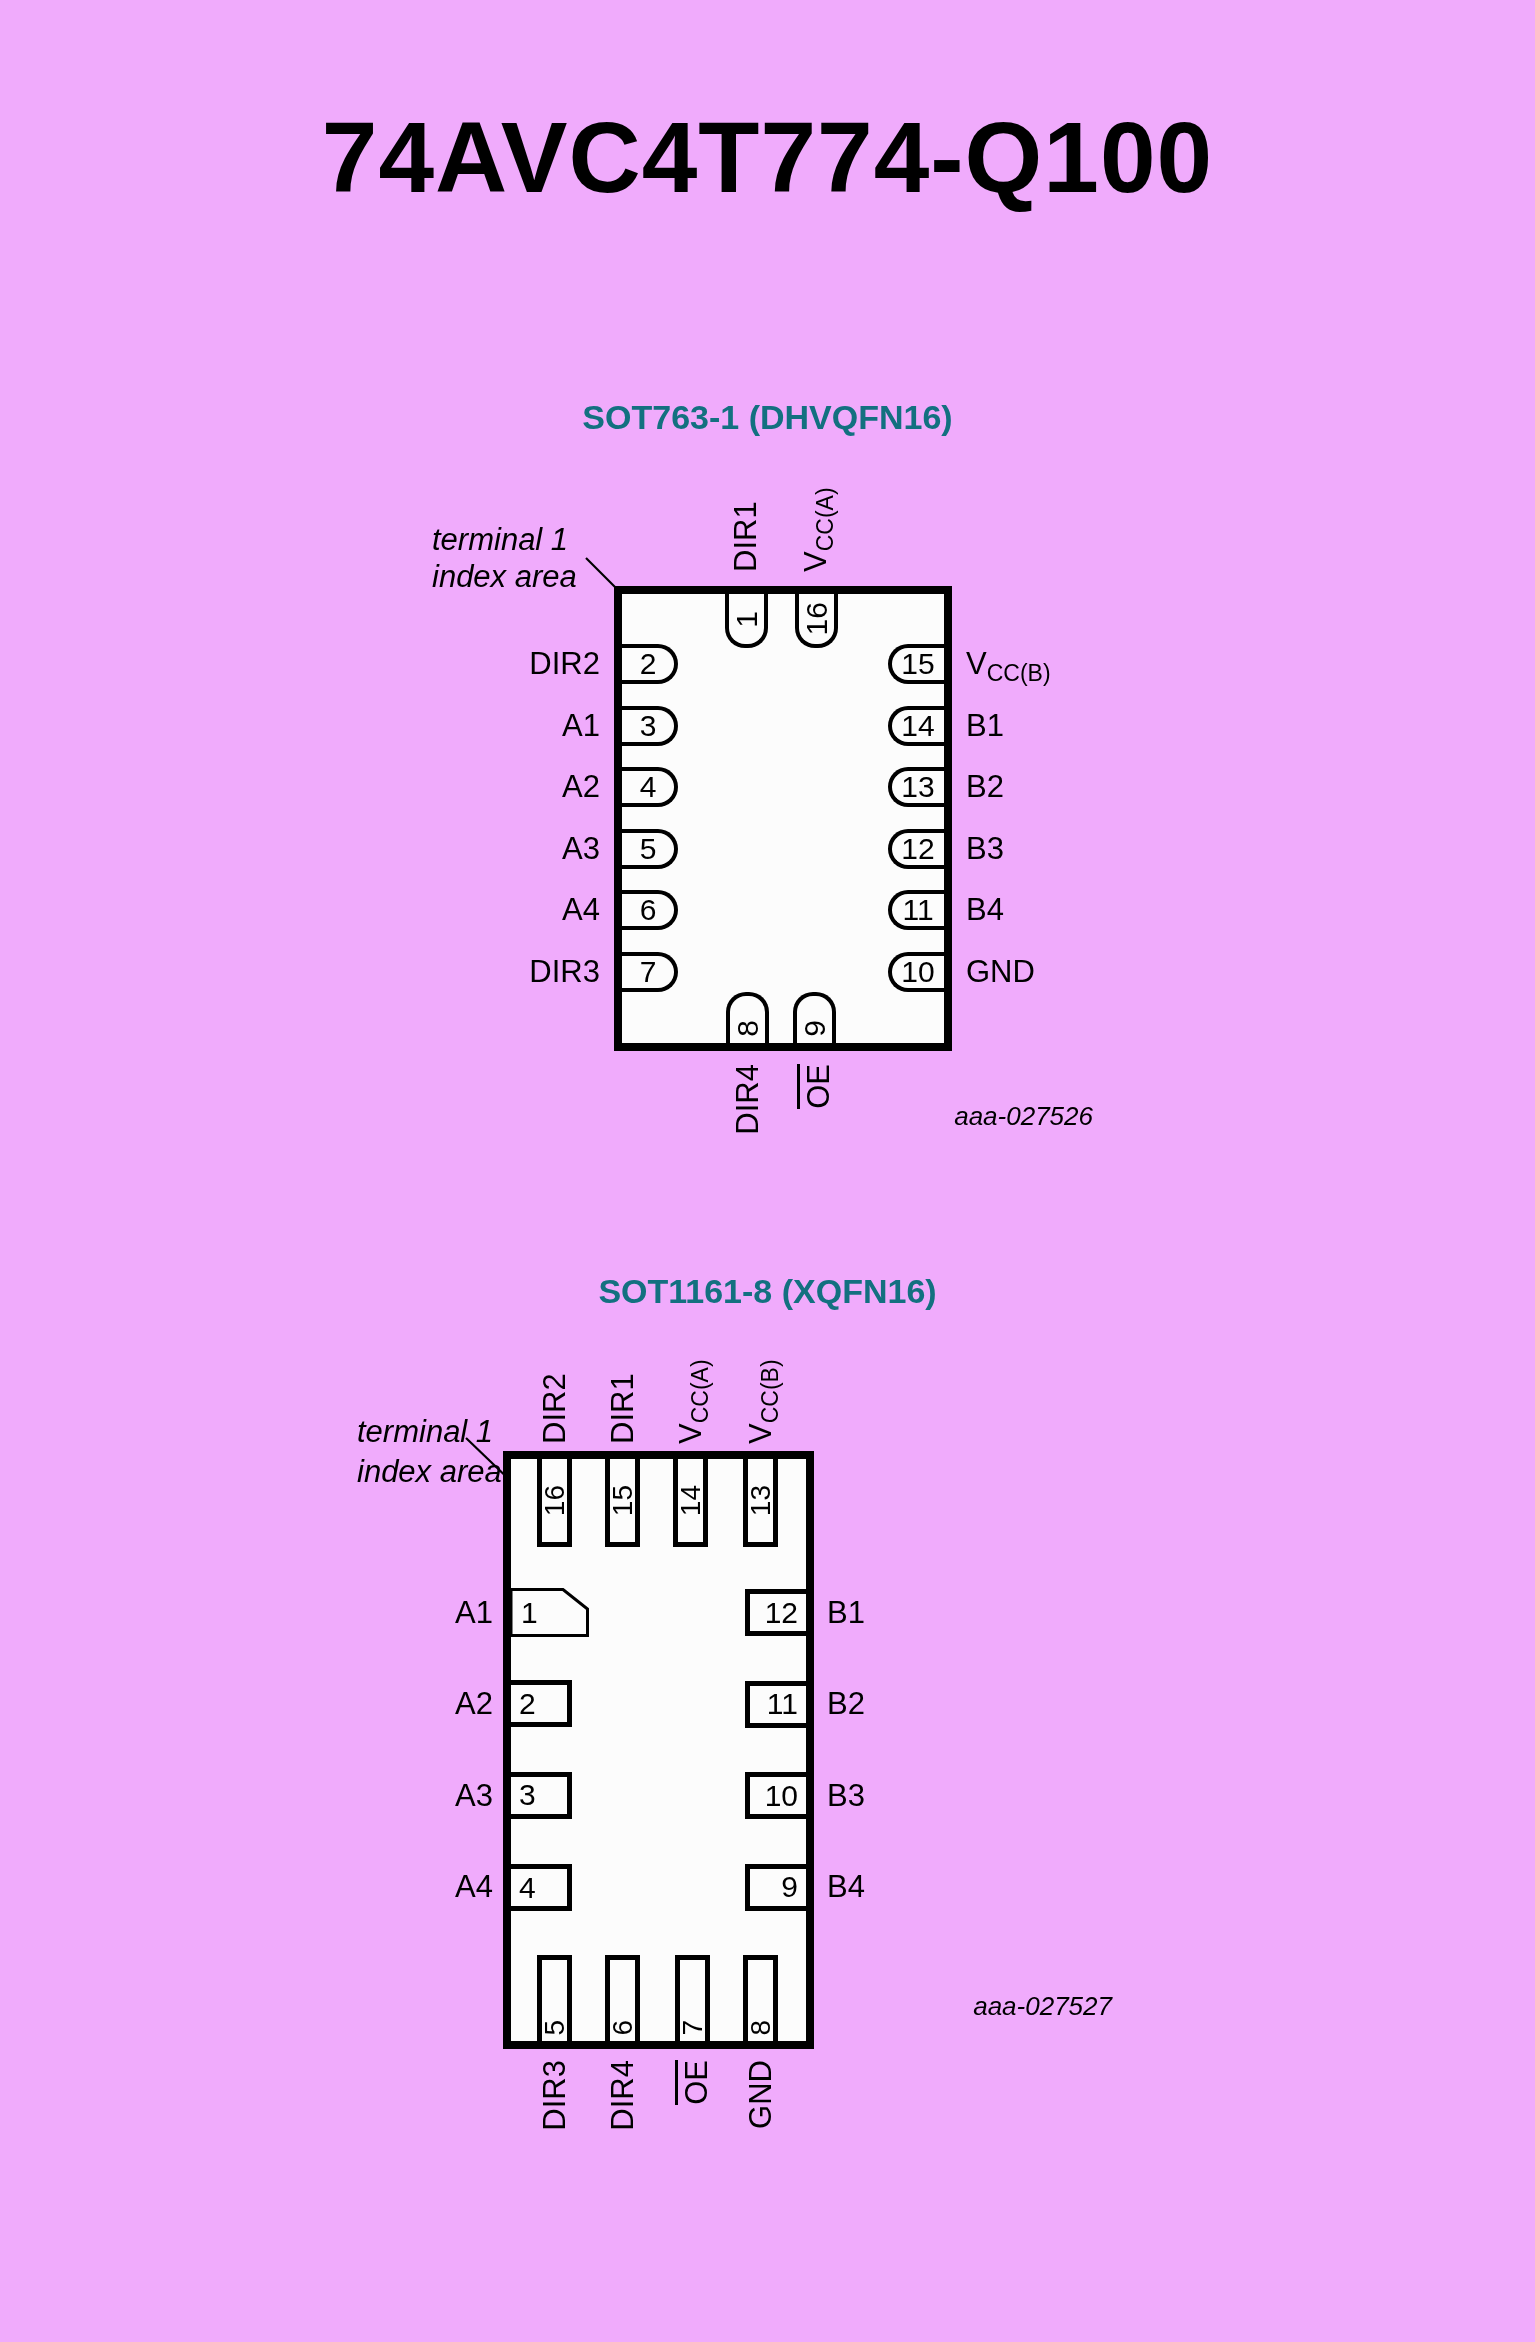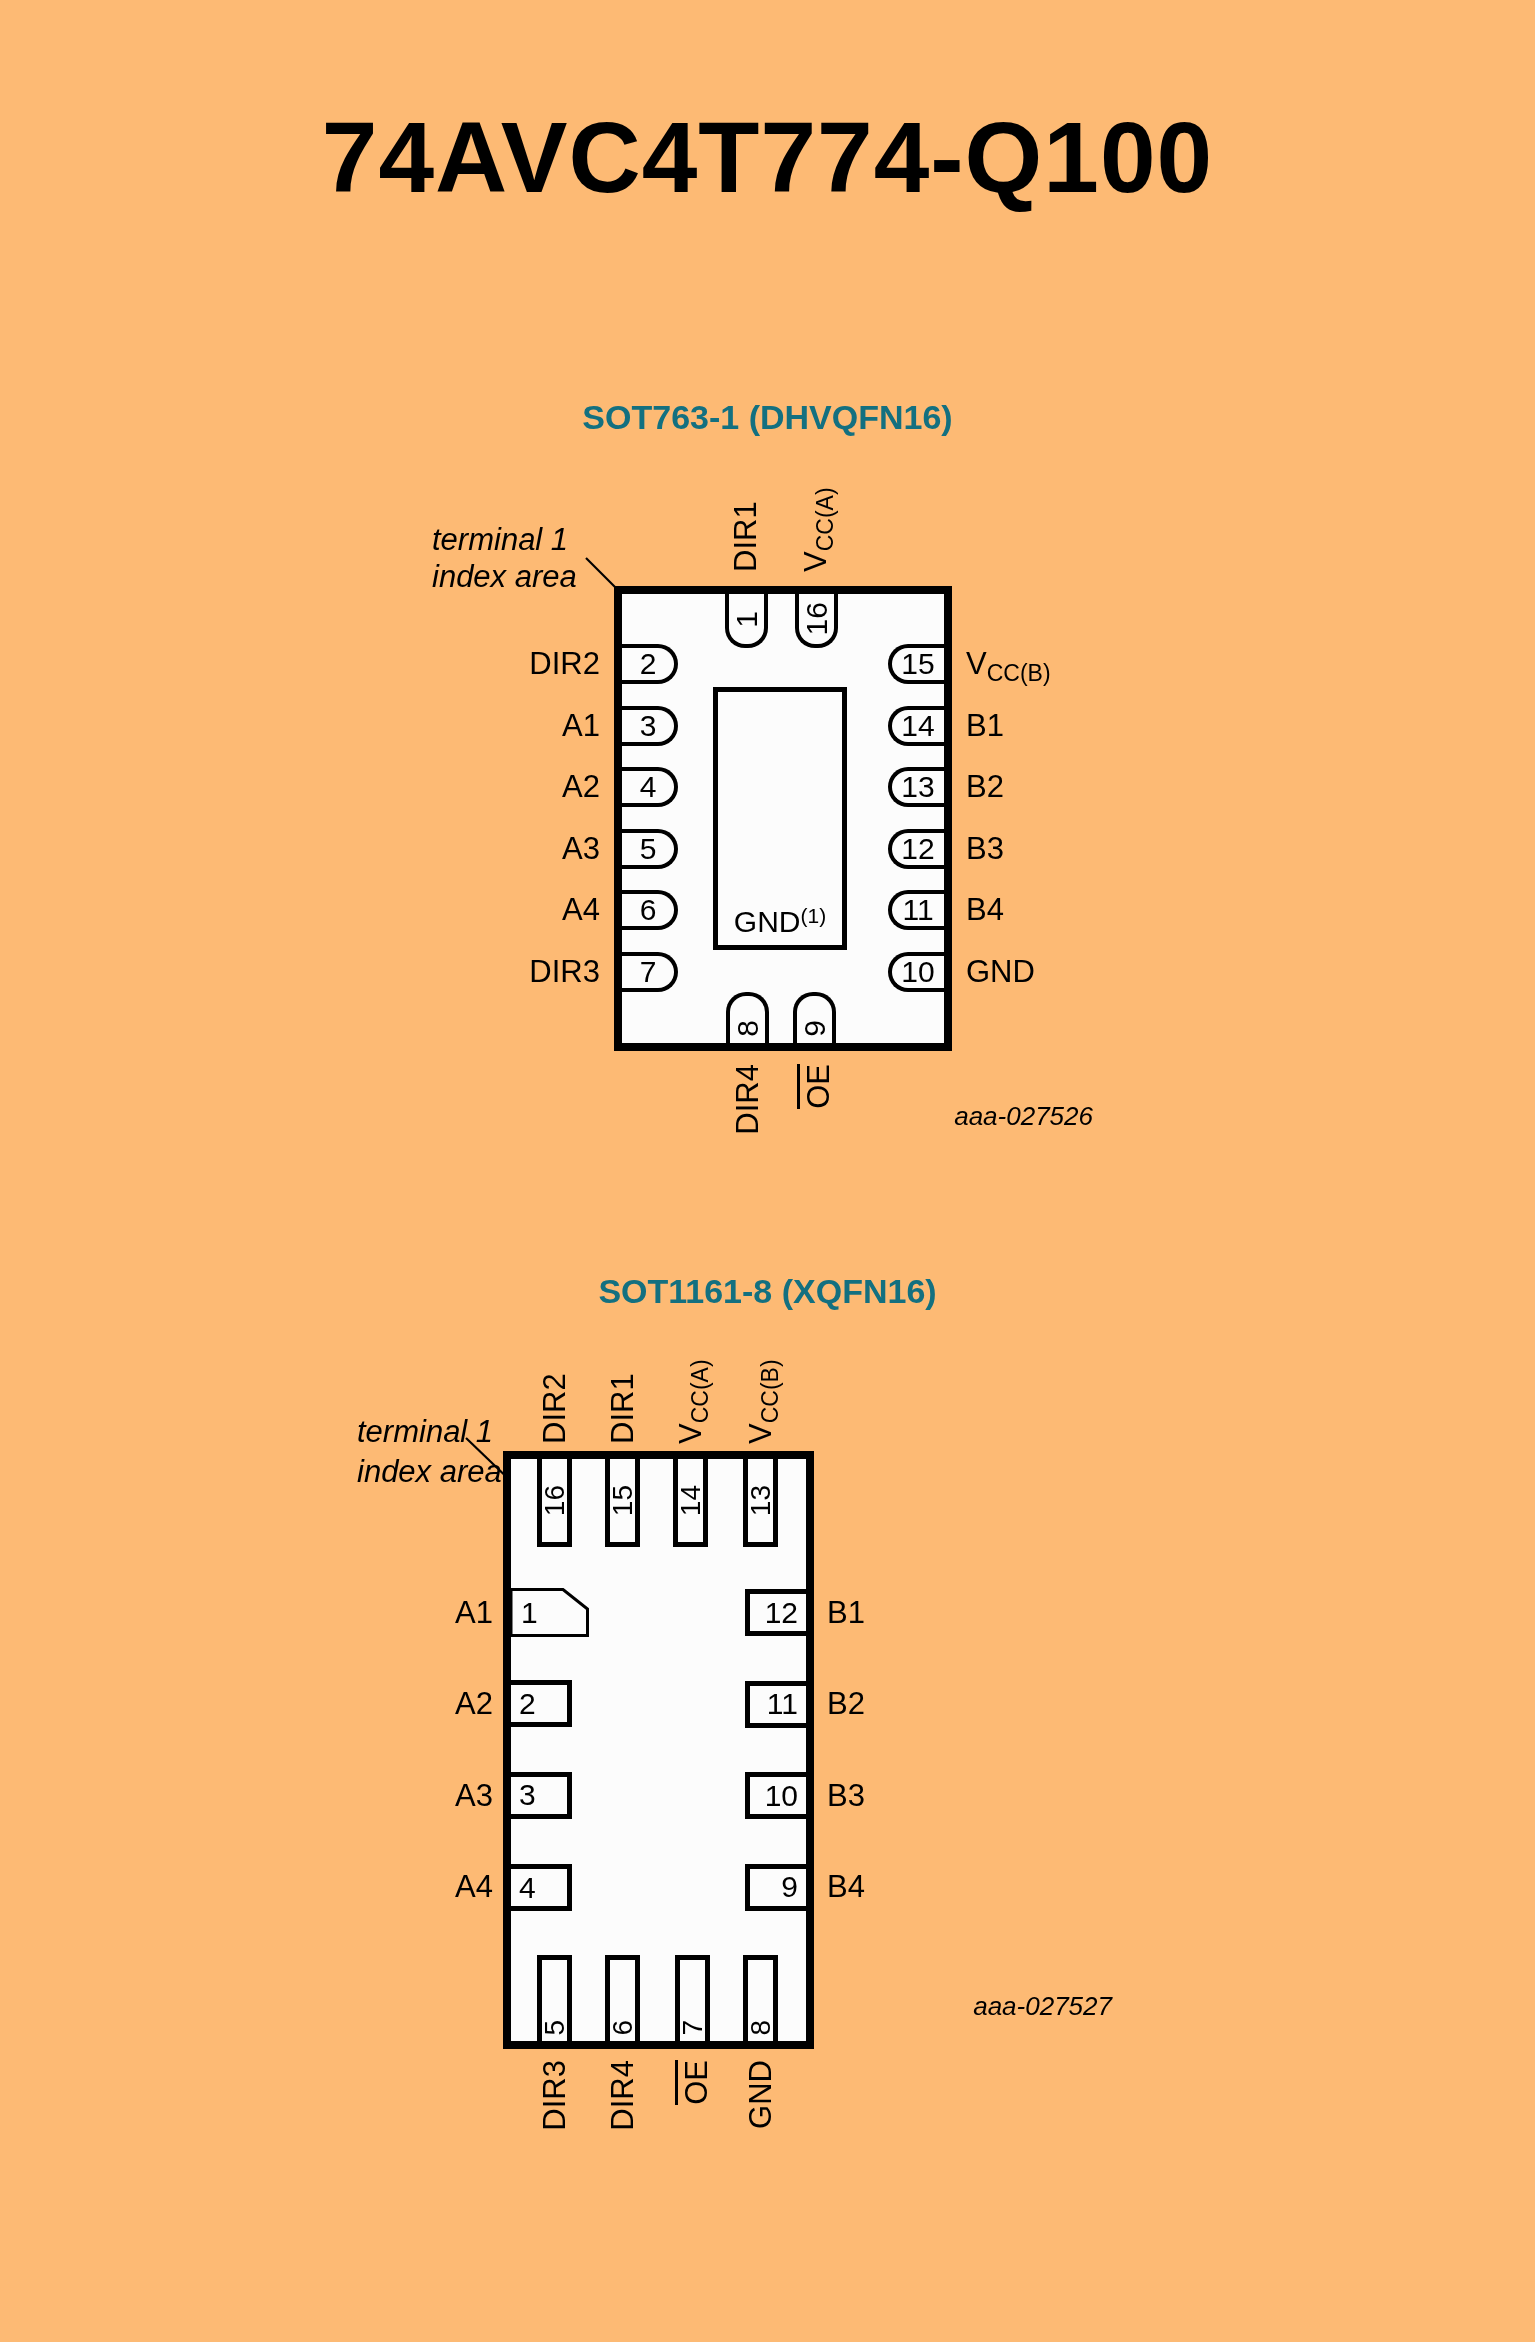--- a/index.html
+++ b/index.html
@@ -62,21 +62,21 @@
   .p2R { right:0; width:61px; height:47px; border:5px solid #000; border-right:none; justify-content:flex-end;  padding-right:8px; }
 
   .vnum { writing-mode:vertical-rl; transform:rotate(180deg); line-height:1; }
 
   .pin1wrap { position:absolute; left:0; top:129px; width:78px; height:49px; }
   .pin1num { position:absolute; left:10px; top:0; height:49px; line-height:49px; font-size:30px; }
 </style>
 </head>
 <body>
 
-<div class="page" style="background: #fdba74;">
+<div class="page" style="background: #f0abfc;">
 
   <div class="title">74AVC4T774-Q100</div>
 
   <section>
     <div class="fig-heading teal" style="top: 398px; color: rgb(19, 112, 128);">SOT763-1 (DHVQFN16)</div>
 
     <div class="note" style="left:432px; top:521px">
       <div>terminal 1</div>
       <div>index area</div>
     </div>
@@ -161,25 +161,20 @@
           <span>10</span>
         </div>
 
       <div class="pin pB1" style="left:104px">
           <span class="vnum">8</span>
         </div>
       <div class="pin pB1" style="left:171px">
           <span class="vnum">9</span>
         </div>
 
-      <div class="pad" style="left:91px; top:93px; width:134px; height:263px">
-        <div class="padlbl">
-          <span>GND</span><span class="sup">(1)</span>
-        </div>
-      </div>
     </div>
 
     <div class="figcode" style="left:843px; top:1101px">aaa-027526</div>
   </section>
 
   <section>
     <div class="fig-heading teal" style="top: 1272px; color: rgb(19, 112, 128);">SOT1161-8 (XQFN16)</div>
 
     <div class="note" style="left:357px; top:1412px; line-height:40px">
       <div>terminal 1</div>

